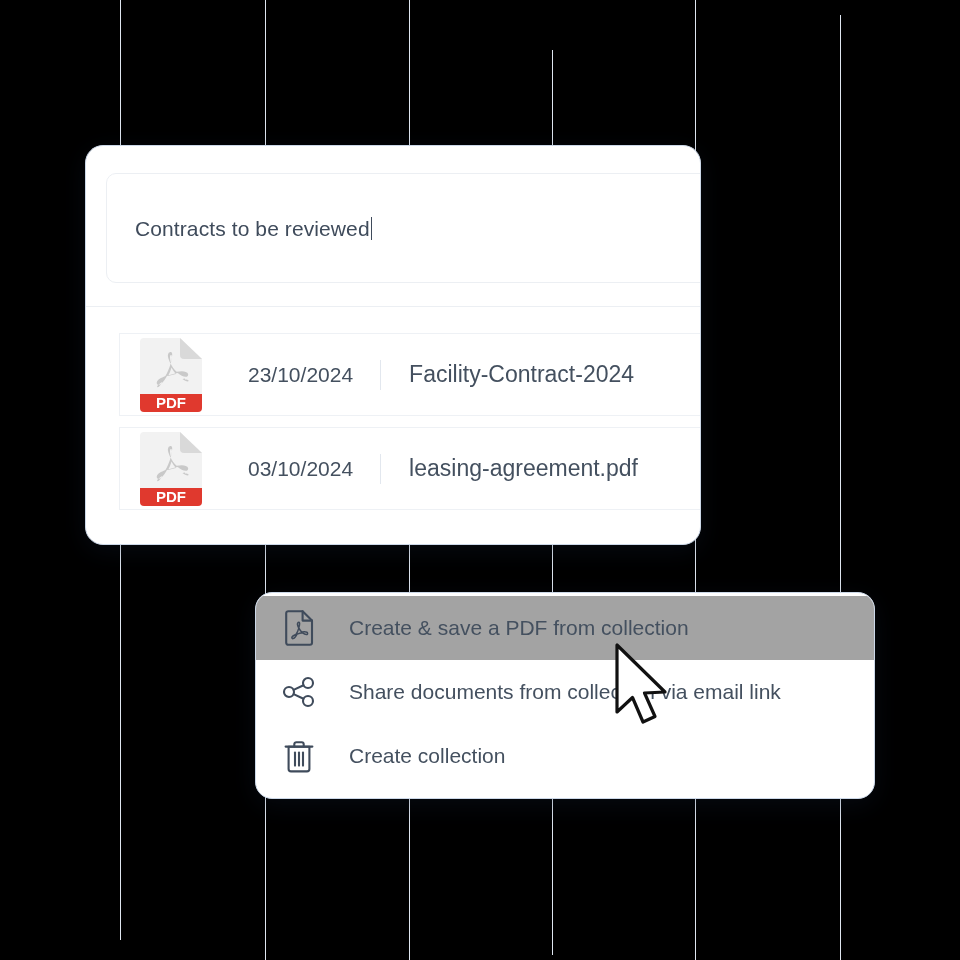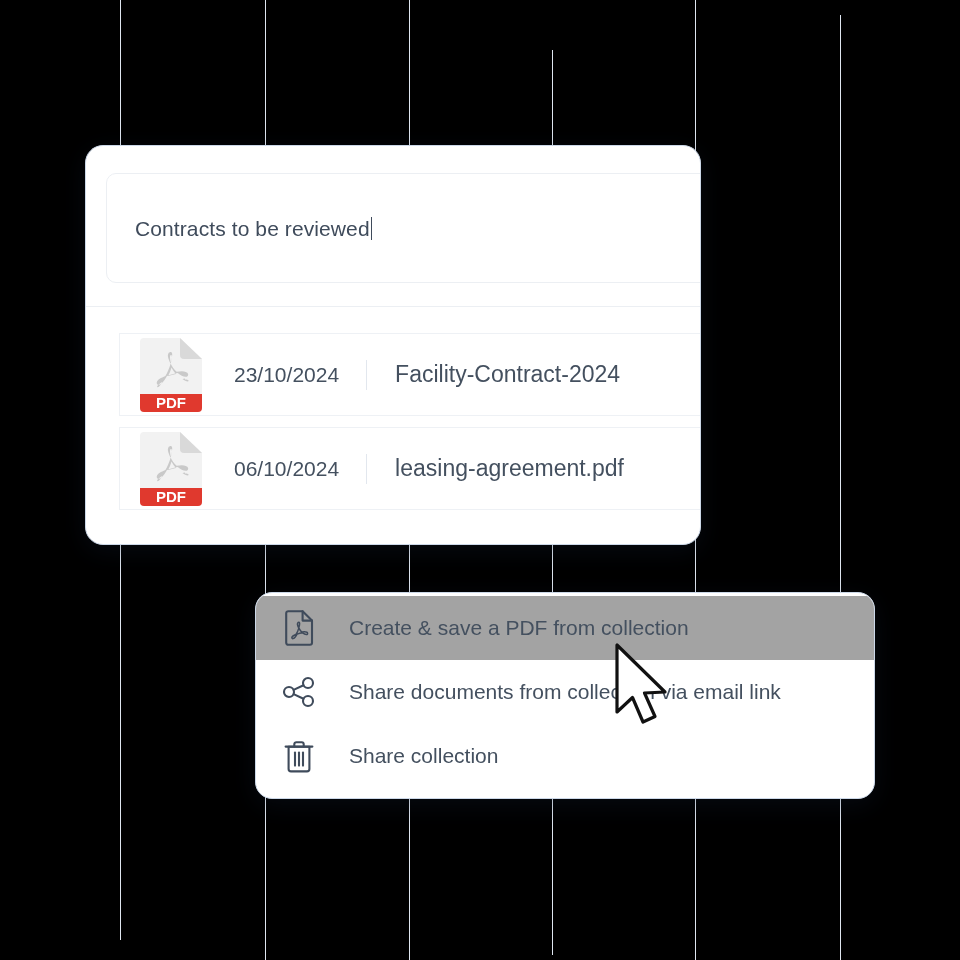--- a/index.html
+++ b/index.html
@@ -98,21 +98,21 @@
     width: 62px;
     height: 74px;
     margin-left: 20px;
     flex: none;
   }
   .pdf-file-icon svg { display: block; }
 
   .doc-date {
     font-size: 21px;
     color: #44505f;
-    margin-left: 32px;
+    margin-left: 46px;
     white-space: nowrap;
   }
   .doc-sep {
     width: 1px;
     height: 30px;
     background: #e2e7ee;
     margin-left: 27px;
     flex: none;
   }
   .doc-name {
@@ -210,21 +210,21 @@
     <div class="doc-row" id="doc-row-1">
       <div class="pdf-file-icon">
         <svg width="62" height="74" viewBox="0 0 62 74">
           <path d="M0 4 a4 4 0 0 1 4 -4 H40 L62 21 V56 H0 Z" fill="#f2f2f2"></path>
           <path d="M40 0 L62 21 H44 a4 4 0 0 1 -4 -4 Z" fill="#d9d9d9"></path>
           <path d="M31 14 c-2.6 0 -3.4 2.3 -3 4.7 c.5 3 2.6 7 2.6 7 c-1.2 4.2 -3.3 9.3 -5.2 12.3 c-4.3 1.8 -8 3.7 -8.6 6.2 c-.4 1.6 .7 2.9 2.3 2.6 c2.9 -.5 5.8 -4.9 8 -9 c3.3 -1.3 7.2 -2.4 10.6 -2.9 c2.6 2.2 5.7 3.9 7.8 3.9 c2.1 0 3 -1.4 2.6 -2.9 c-.5 -1.9 -3.4 -2.7 -6.2 -2.7 c-1.6 0 -3.5 .2 -5.3 .5 c-2.4 -2.1 -4.6 -5.2 -6 -8.3 c1 -3.6 1.6 -7 1.6 -8.8 c0 -1.6 -.6 -2.6 -1.2 -2.6 z M31 17 c.6 0 .9 .6 .9 1.8 c0 1.5 -.4 3.7 -1 5.9 c-.6 -2 -.9 -4 -.9 -5.4 c0 -1.4 .3 -2.3 1 -2.3 z M31.5 29.5 c1.2 2.4 2.8 4.7 4.5 6.4 c-2.6 .5 -5.4 1.3 -8 2.2 c1.4 -2.6 2.7 -5.7 3.5 -8.6 z M45 41.4 c1.9 0 3.4 .4 3.6 1.1 c.1 .5 -.2 .9 -1 .9 c-1.2 0 -3.2 -1 -5.2 -2.5 c.9 -.1 1.8 -.5 2.6 -.5 z M22.5 43.8 c-1.7 2.9 -3.4 5.2 -4.6 5.5 c-.6 .2 -.9 -.2 -.8 -.7 c.3 -1.3 2.6 -2.9 5.4 -4.8 z" fill="#c9c9c9"></path>
           <path d="M0 56 H62 V70 a4 4 0 0 1 -4 4 H4 a4 4 0 0 1 -4 -4 Z" fill="#e0392e"></path>
           <text x="31" y="69.5" font-family="Liberation Sans, sans-serif" font-size="15" font-weight="bold" fill="#ffffff" text-anchor="middle">PDF</text>
         </svg>
       </div>
-      <div class="doc-date">06/10/2024</div>
+      <div class="doc-date">03/10/2024</div>
       <div class="doc-sep"></div>
       <div class="doc-name">leasing-agreement.pdf</div>
     </div>
 
   </div>
 
   <div id="context-menu">
 
     <div class="menu-item hovered">
       <span class="mi-icon">
@@ -254,21 +254,21 @@
       <span class="mi-icon">
         <svg width="30" height="34" viewBox="0 0 30 34" fill="none" stroke="#3f4b5b" stroke-width="2.1" stroke-linecap="round" stroke-linejoin="round">
           <path d="M1.6 7.6 H28.4"></path>
           <path d="M10.3 7.4 V5.2 a2 2 0 0 1 2 -2 H17.7 a2 2 0 0 1 2 2 V7.4"></path>
           <path d="M4.6 7.8 H25.4 V30 a2.4 2.4 0 0 1 -2.4 2.4 H7 a2.4 2.4 0 0 1 -2.4 -2.4 Z"></path>
           <path d="M11 13.5 V26.6"></path>
           <path d="M15 13.5 V26.6"></path>
           <path d="M19 13.5 V26.6"></path>
         </svg>
       </span>
-      <span class="mi-label">Share collection</span>
+      <span class="mi-label">Create collection</span>
     </div>
 
   </div>
 
   <div id="mouse-cursor">
     <svg width="70" height="90" viewBox="0 0 70 90">
       <path d="M5 5 L5 72 L20.5 57.5 L31 82 L43 76.5 L32.5 53 L53 52 Z" fill="#ffffff" stroke="#111111" stroke-width="3.2" stroke-linejoin="round"></path>
     </svg>
   </div>
 

